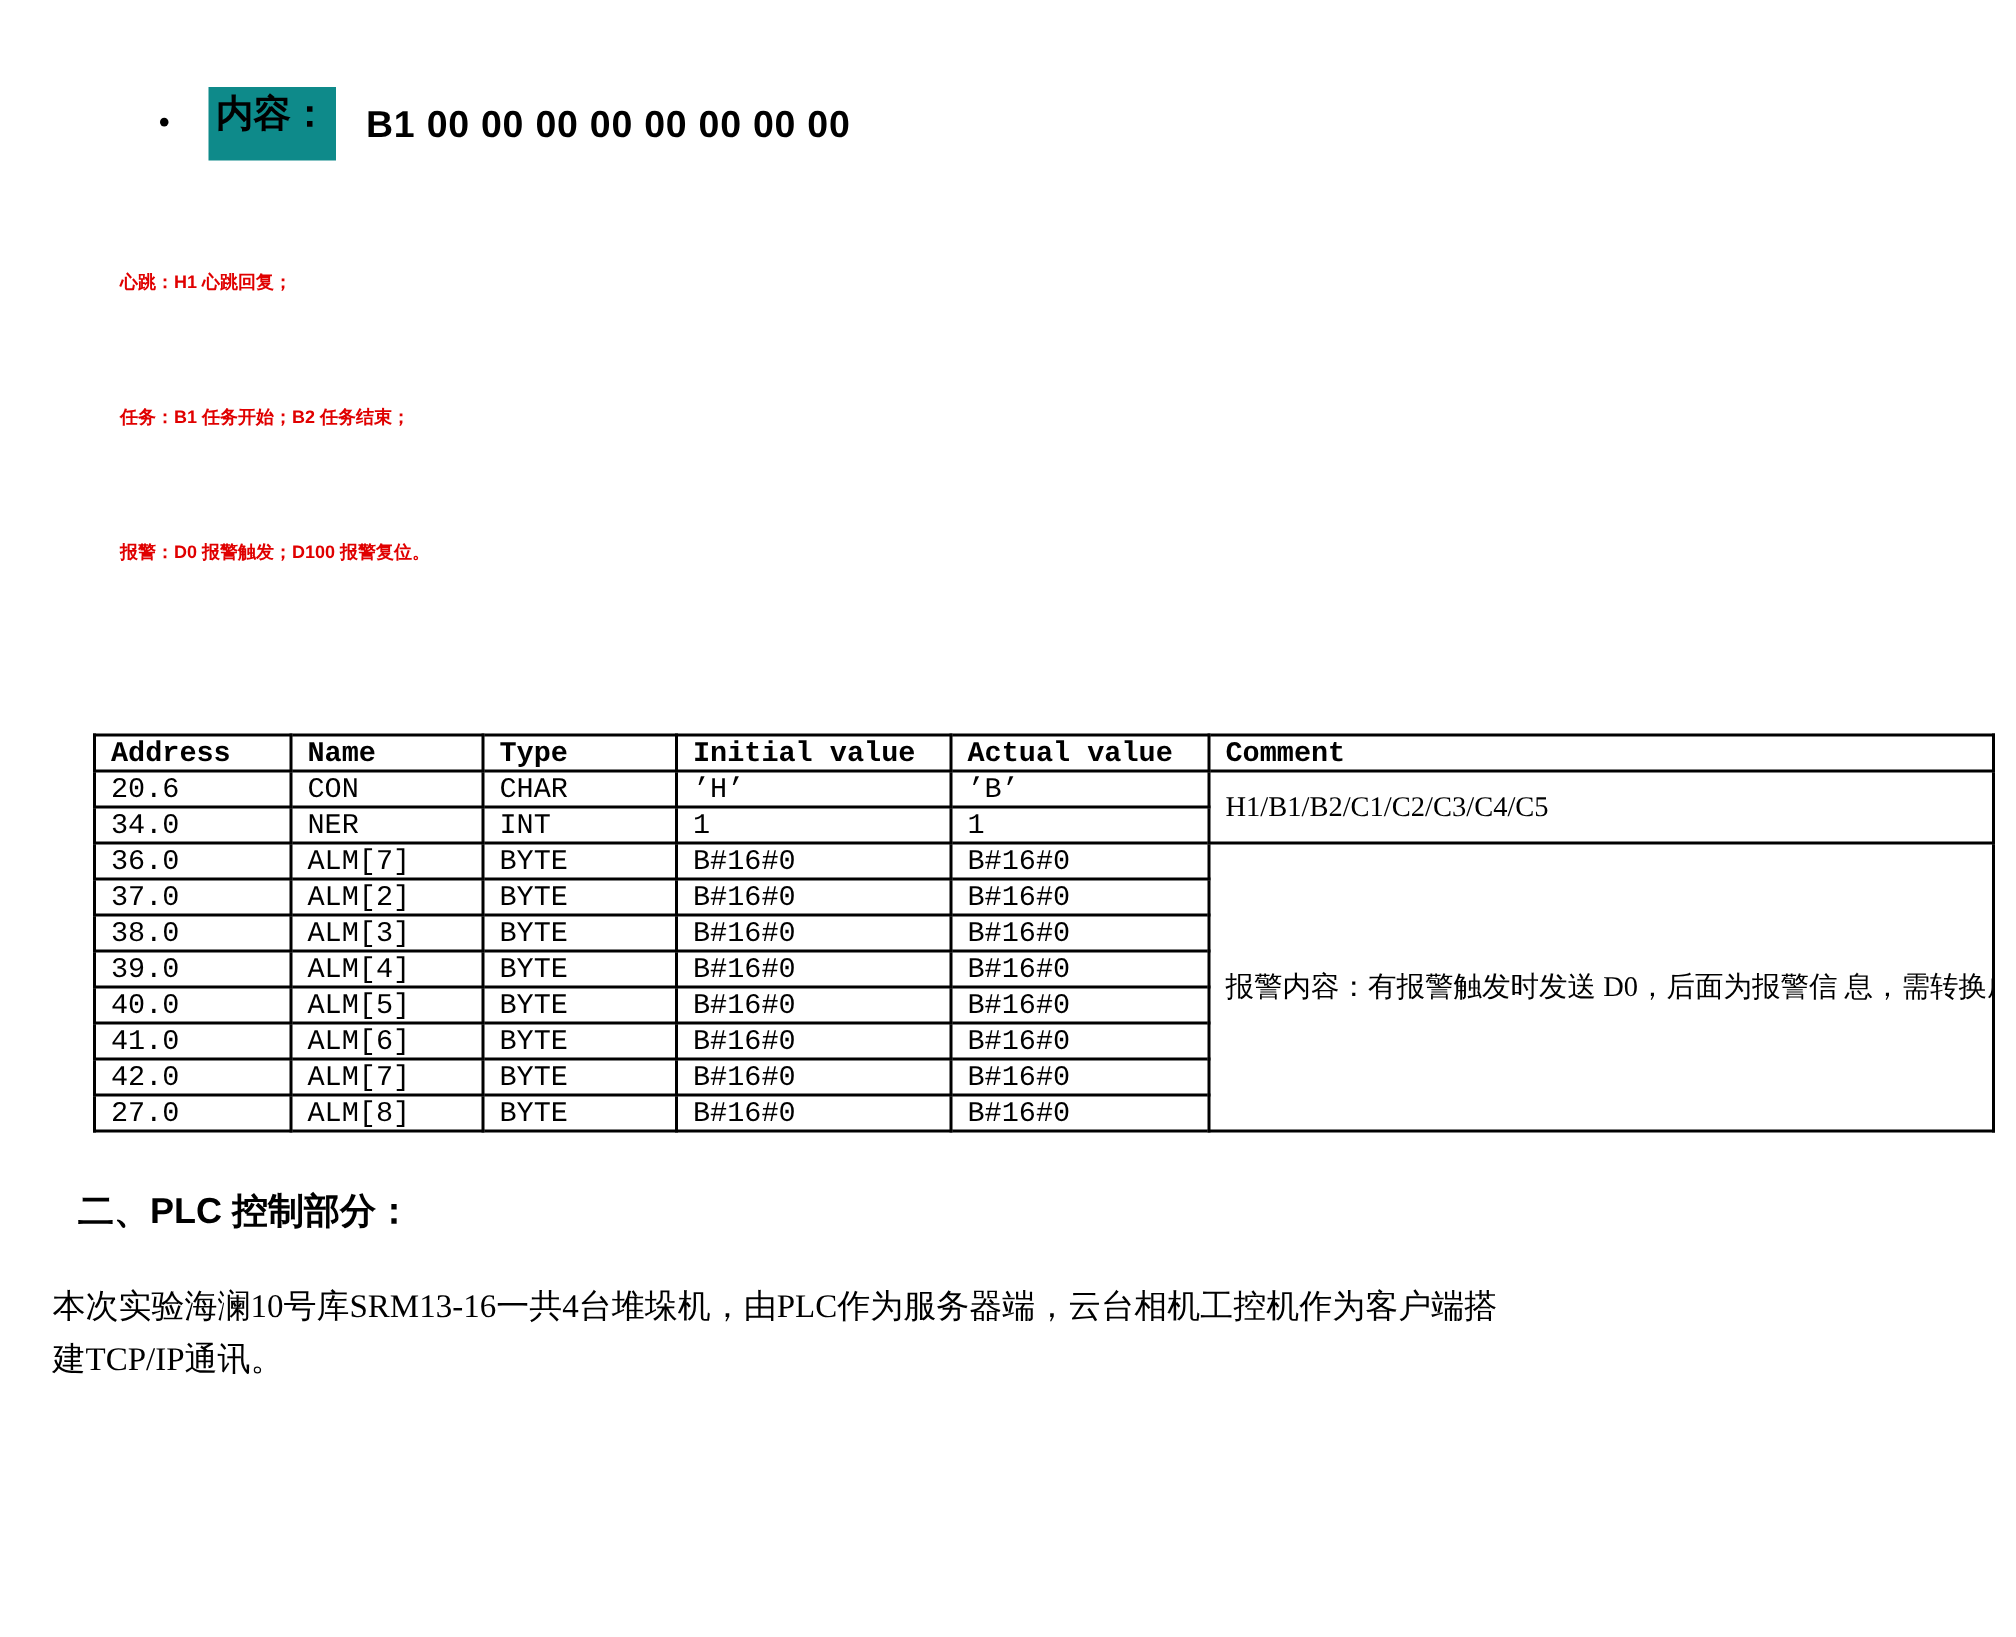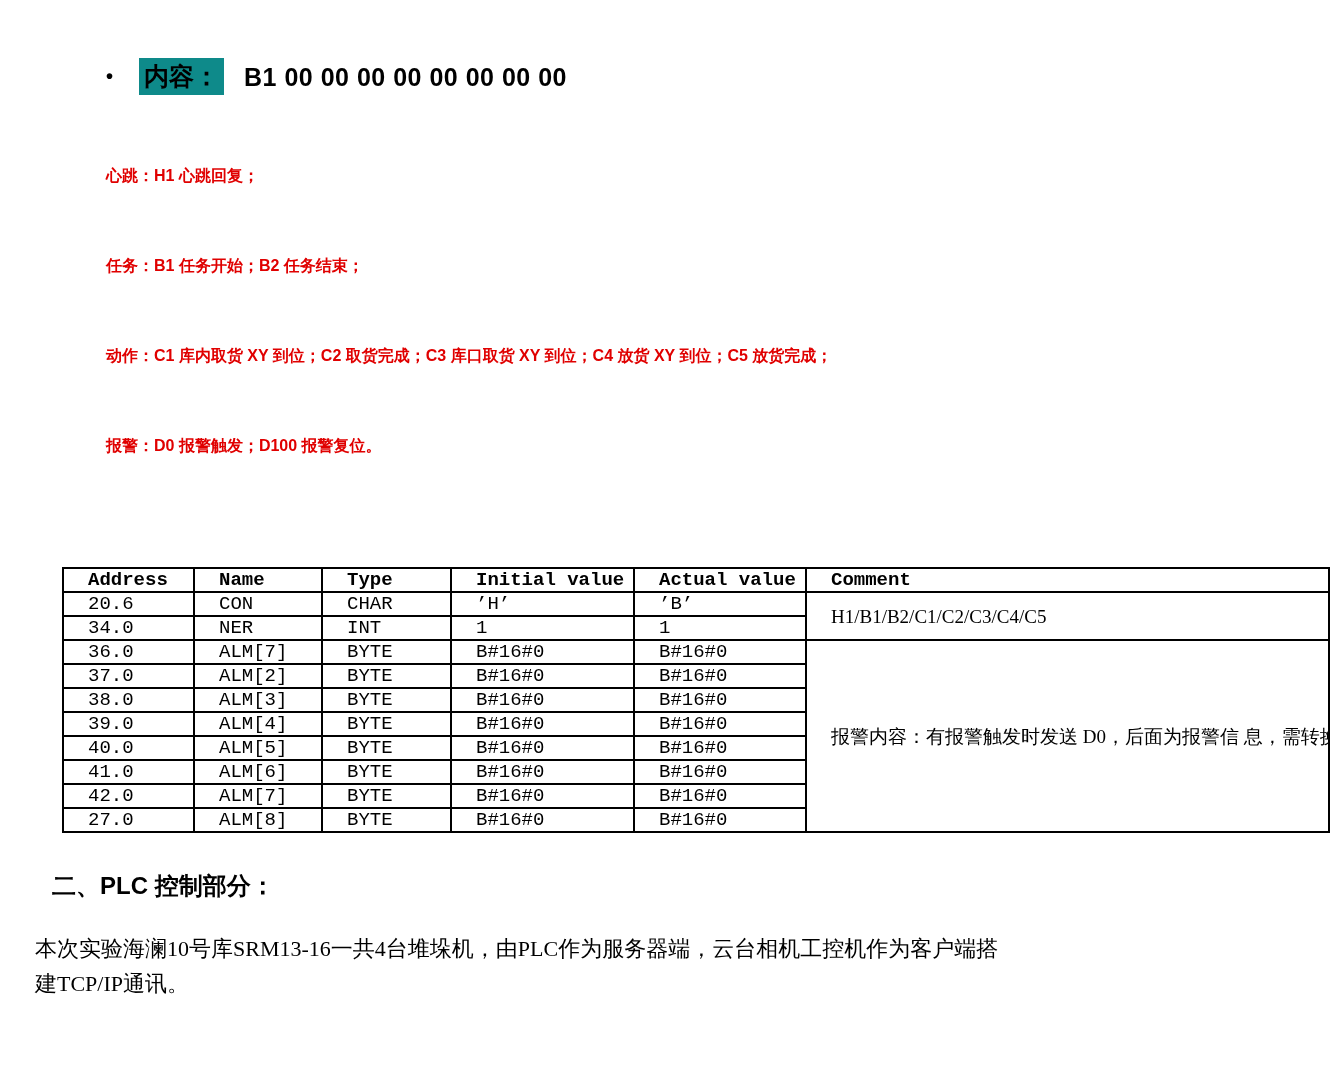--- a/index.html
+++ b/index.html
@@ -10,43 +10,43 @@
   }
   .page{position:relative;width:1344px;height:1091px;}
 
   
   .bullet-line{
     margin:58px 0 6px 106px;
     font-size:25px;font-weight:bold;line-height:34px;
     display:flex;align-items:center;
   }
   .bullet-marker{font-size:20px;margin-right:26px;transform:translateY(-1px);}
-  .hl{background:var(--hl,#0e8a8a);padding:1px 5px 2px 5px;}
+  .hl{background:var(--hl,#0e8a8a);padding:1px 5px 14px 5px;}
   .bullet-value{margin-left:20px;letter-spacing:0.5px;}
 
   
   .protocol{
-    margin-left:106px;
-    font-size:16px;font-weight:bold;line-height:30px;
+    margin-left:80px;
+    font-size:12px;font-weight:bold;line-height:30px;
     color:var(--red1,#e00000);
     white-space:pre;
   }
 
   
   table.vars{
     margin:46px 0 0 62px;
     border-collapse:collapse;table-layout:fixed;
     width:1266px;
     font-family:"Liberation Mono",monospace;
     font-size:19px;
   }
   table.vars th,table.vars td{
     border:2px solid #000;
     height:19px;box-sizing:border-box;
-    padding:0 4px 0 24px;
+    padding:0 4px 0 10px;
     text-align:left;vertical-align:middle;
     overflow:hidden;white-space:nowrap;
   }
   table.vars th{font-weight:bold;}
   td.comment-cell{
     font-family:"Liberation Serif",serif;
     white-space:pre;line-height:29px;
     padding-left:9px;
     margin-left:24px;
   }
@@ -73,21 +73,20 @@
 
   <div class="bullet-line">
     <span class="bullet-marker">•</span>
     <span class="hl">内容：</span>
     <span class="bullet-value">B1 00 00 00 00 00 00 00 00</span>
   </div>
 
   <div class="protocol">
     <div>心跳：H1 心跳回复；</div>
     <div>任务：B1 任务开始；B2 任务结束；</div>
-    <div>动作：C1 库内取货 XY 到位；C2 取货完成；C3 库口取货 XY 到位；C4 放货 XY 到位；C5 放货完成；</div>
     <div>报警：D0 报警触发；D100 报警复位。</div>
   </div>
 
   <table class="vars">
     <colgroup>
       <col style="width:131px">
         <col style="width:128px">
         <col style="width:129px">
       <col style="width:183px">
         <col style="width:172px">

